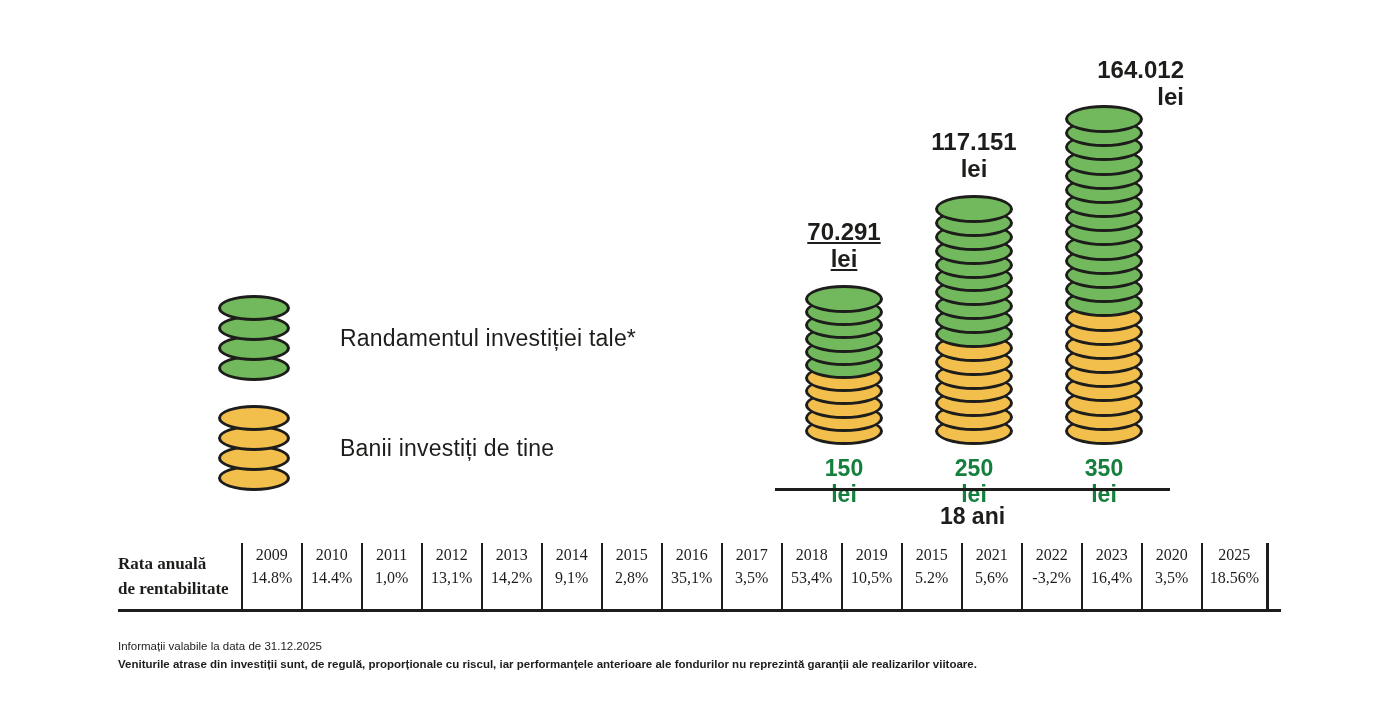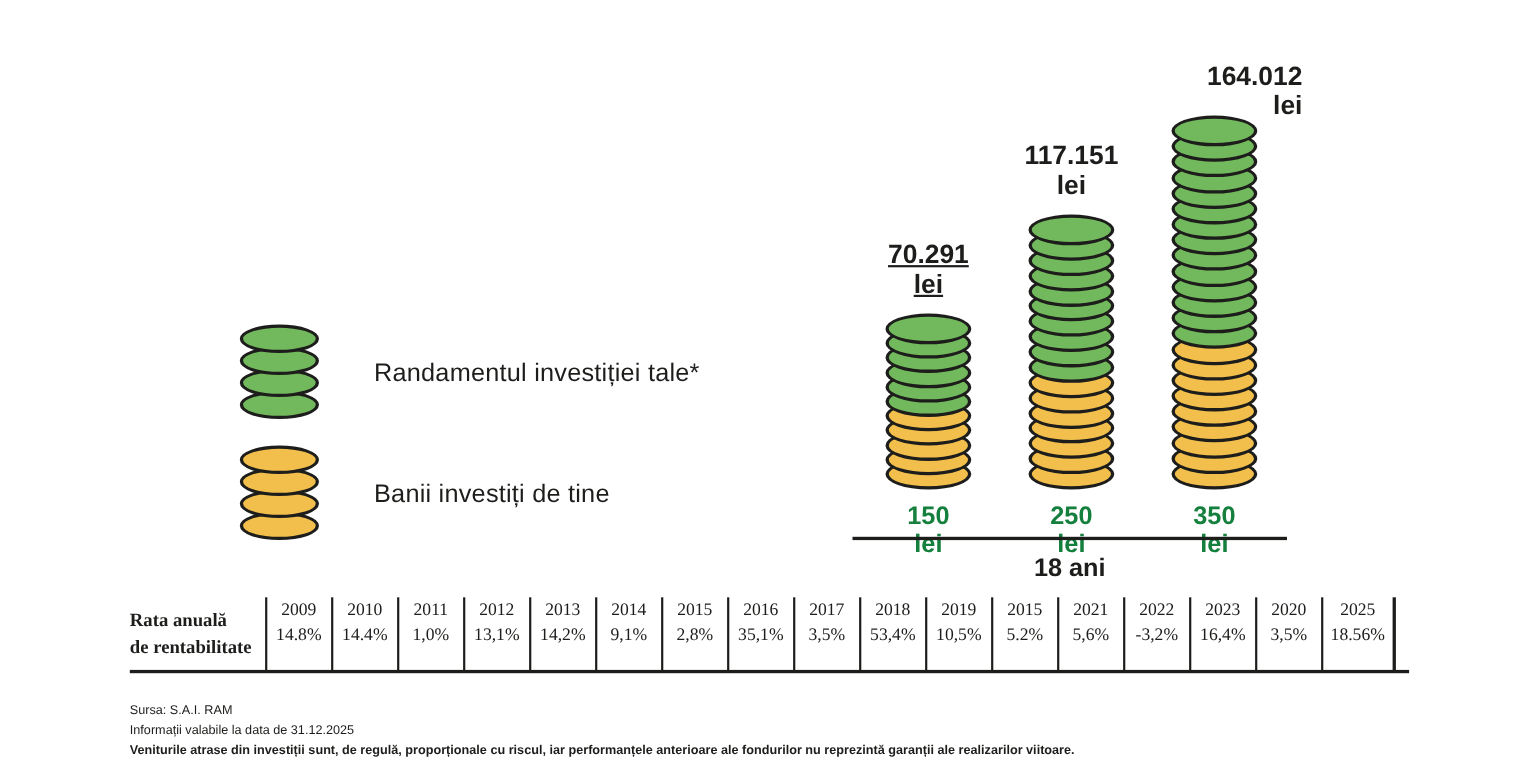--- a/index.html
+++ b/index.html
@@ -346,16 +346,15 @@
       <div class="val">3,5%</div>
     </div>
     <div class="rate-col">
       <div class="yr">2025</div>
       <div class="val">18.56%</div>
     </div>
   </div>
 <div id="table-bottom-rule"></div>
 
 <div id="footnotes">
-  <div>Sursa: S.A.I. RAM</div>
   <div>Informații valabile la data de 31.12.2025</div>
   <div class="bold">Veniturile atrase din investiții sunt, de regulă, proporționale cu riscul, iar performanțele anterioare ale fondurilor nu reprezintă garanții ale realizarilor viitoare.</div>
 </div>
 
 </body></html>

